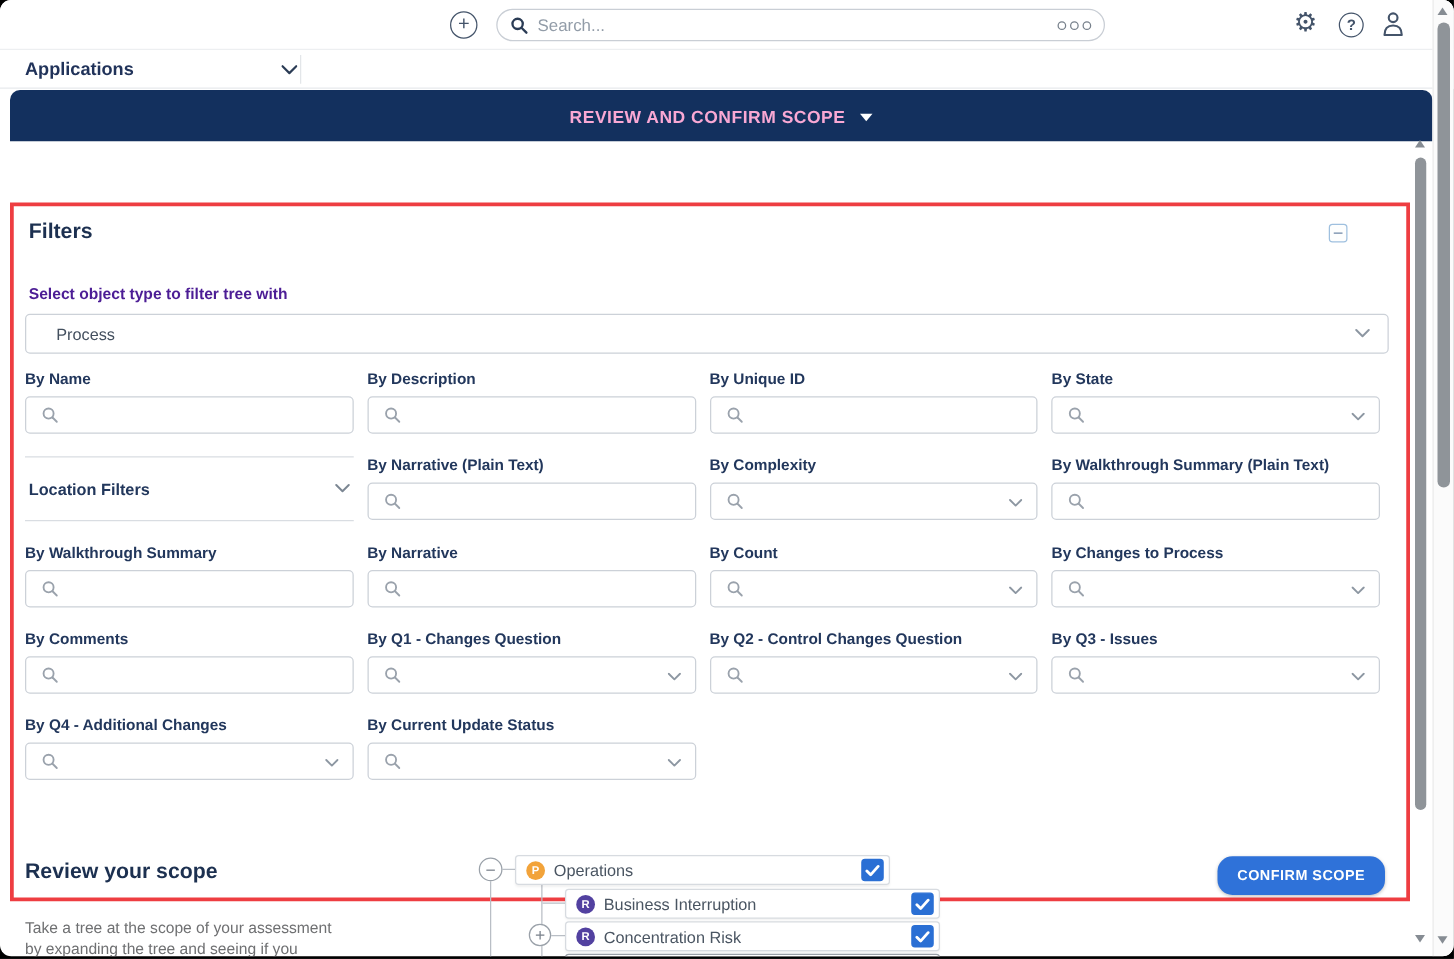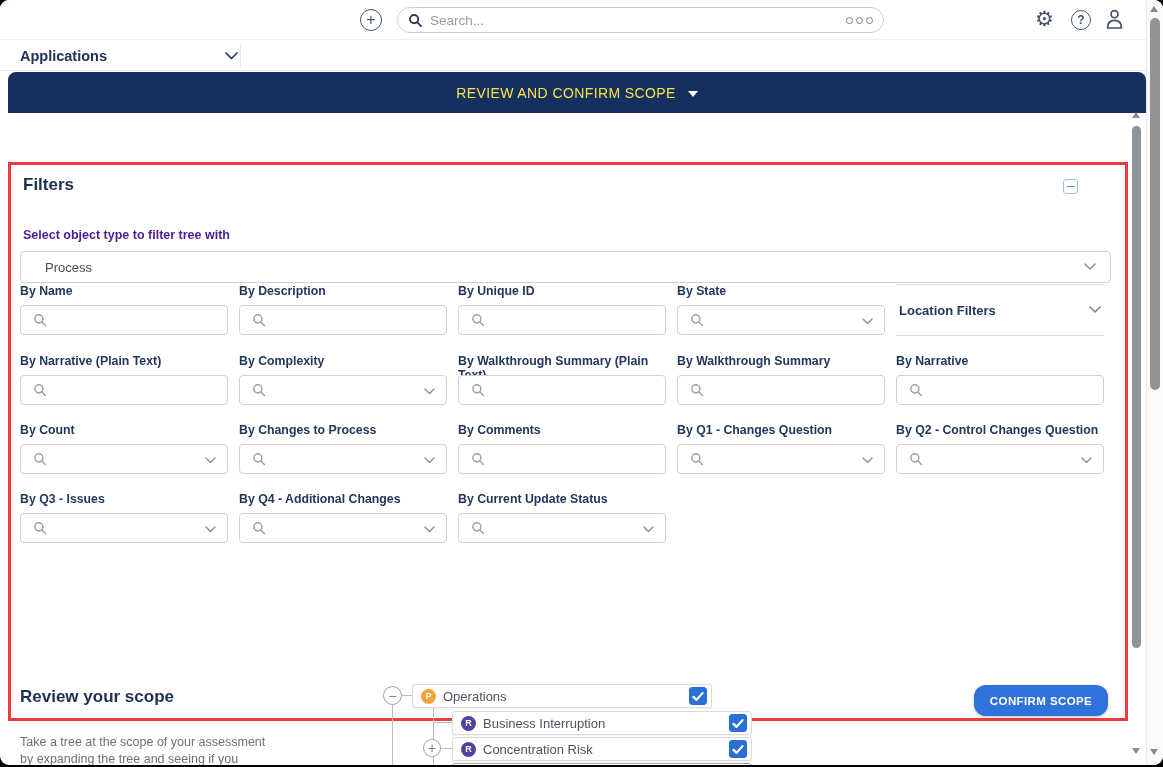--- a/index.html
+++ b/index.html
@@ -20,32 +20,32 @@
   .user { left:1104px; top:8px; }
 
   
   .navrow { position:absolute; left:0; top:40px; width:100%; height:31px; background:#fff; border-bottom:1px solid #e7eaed; }
   .apps { position:absolute; left:20px; top:0; height:31px; display:flex; align-items:center; gap:118px; cursor:pointer; }
   .apps span { font-size:14.5px; font-weight:bold; color:#21335a; }
   .v-divider { position:absolute; left:240px; top:4px; height:23px; width:1px; background:#e3e6e9; }
 
   
   .banner { position:absolute; left:8px; top:72px; width:1138px; height:41px; border-radius:8px 8px 0 0; display:flex; align-items:center; justify-content:center; gap:12px; cursor:pointer; }
-  .banner span { color:#fde047; font-size:14px; font-weight:normal; letter-spacing:.4px; }
+  .banner span { color:#f9a8d4; font-size:14px; font-weight:bold; letter-spacing:.4px; }
   .caret-down { width:0; height:0; border-left:5.5px solid transparent; border-right:5.5px solid transparent; border-top:6.5px solid #fff; margin-top:3px; }
 
   
   .panel { position:absolute; left:8px; top:117px; width:1120px; height:559px; background:#fff; border:3px solid #ee3d41;margin-top:45px; }
   .f-title { position:absolute; left:12px; top:10px; font-size:17px; font-weight:bold; color:#1c3050; }
   .collapse-box { position:absolute; left:1052px; top:14px; width:15px; height:15px; border:1px solid #9fc0df; border-radius:3px; background:#fdfefe; display:flex; align-items:center; justify-content:center; cursor:pointer; }
   .collapse-box i { display:block; width:7px; height:1.5px; background:#6e87a6; }
   .obj-label { position:absolute; left:12px; top:63px; font-size:12.5px; font-weight:bold; color:#4c1d95; }
   .obj-select { position:absolute; left:9px; top:86px; width:1091px; height:32px; border:1px solid #ccd1d8; border-radius:4px; display:flex; align-items:center; padding:0 14px 0 24px; cursor:pointer; background:#fff; }
   .obj-select .val { font-size:13px; color:#44505f; flex:1; }
-  .grid { position:absolute; left:9px; top:119px; width:1084px; display:grid; grid-template-columns:repeat(5,1fr); column-gap:11px; row-gap:18px; }
+  .grid { position:absolute; left:9px; top:131px; width:1084px; display:grid; grid-template-columns:repeat(4,1fr); column-gap:11px; row-gap:18px; }
   .cell .f-label { font-size:12.3px; font-weight:bold; color:#22375c; margin-bottom:7px; height:14px; }
   .fld { position:relative; height:30px; border:1px solid #ccd1d8; border-radius:4px; background:#fff; display:flex; align-items:center; padding:0 12px; cursor:text; }
   .fld.is-select { cursor:pointer; }
   .fld .sel-chev { position:absolute; right:11px; top:12px; }
   .acc { height:52px; border-top:1px solid #d9dde2; border-bottom:1px solid #d9dde2; display:flex; align-items:center; justify-content:space-between; padding:0 3px; cursor:pointer; }
   .acc .f-label { font-size:13px; font-weight:bold; color:#22375c; margin:0; }
 
   
   .scope-title { position:absolute; left:20px; top:687px; font-size:17px; font-weight:bold; color:#1c3050; }
   .scope-desc { position:absolute; left:20px; font-size:12.5px; color:#6f7072; }

